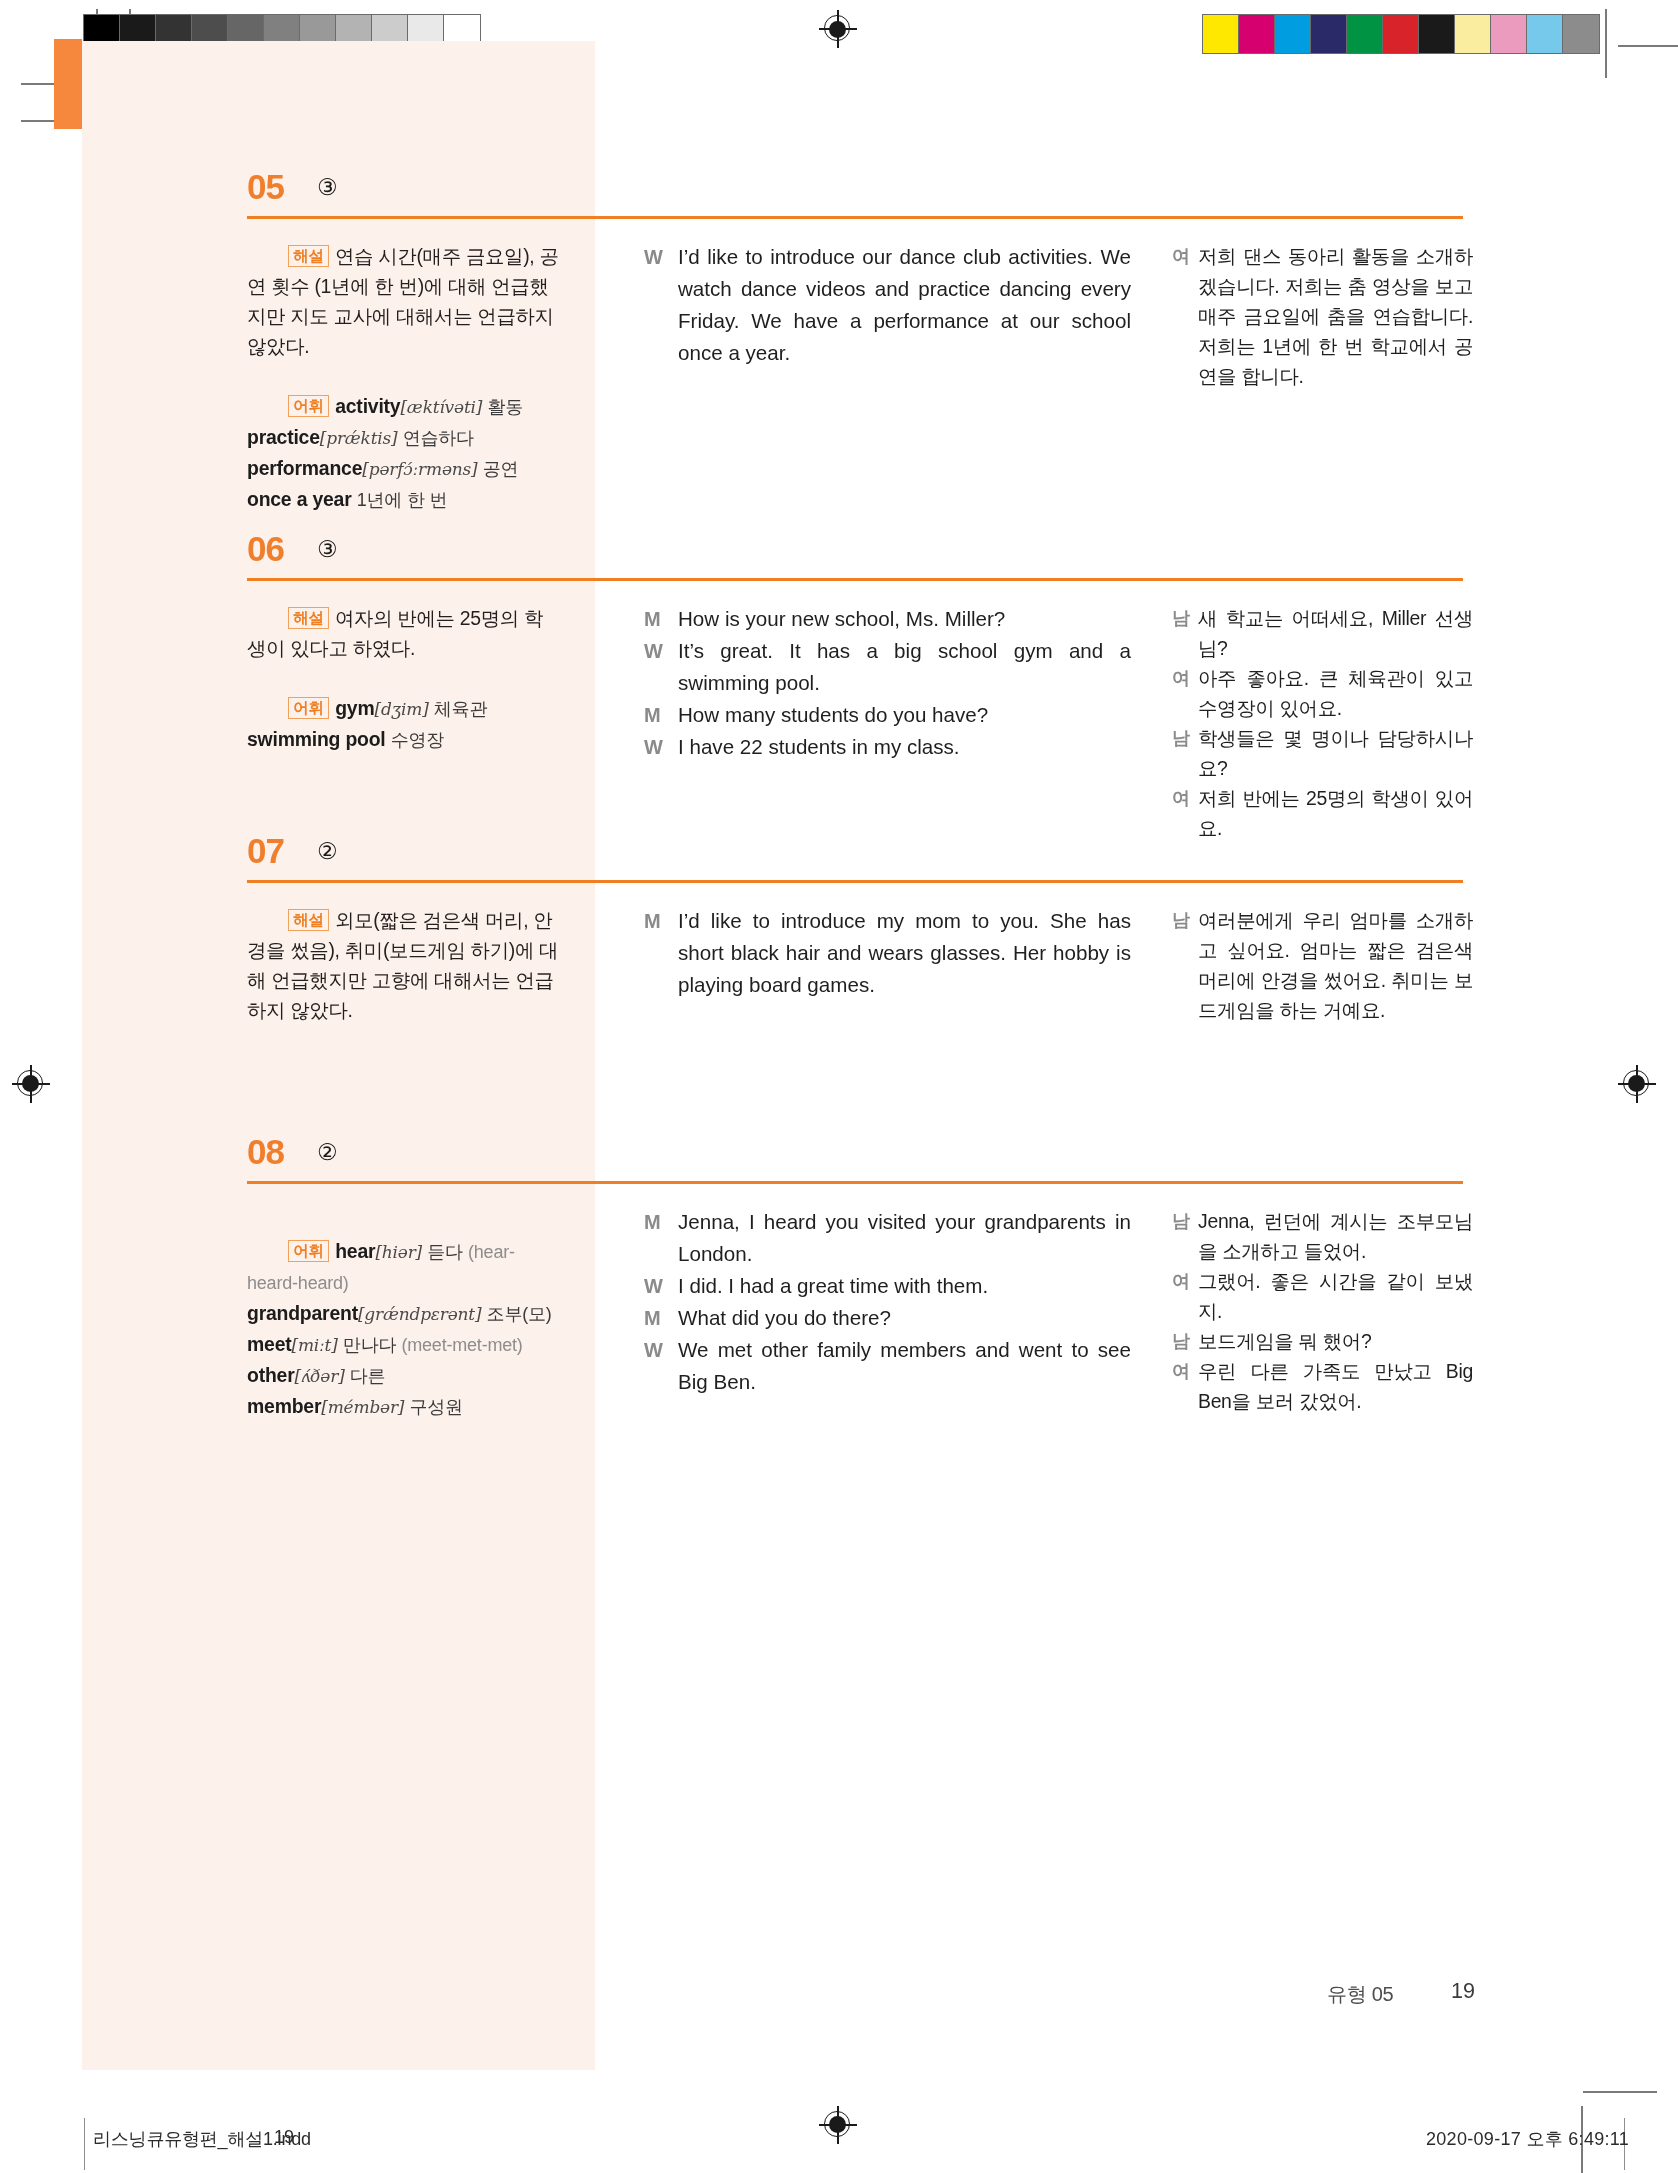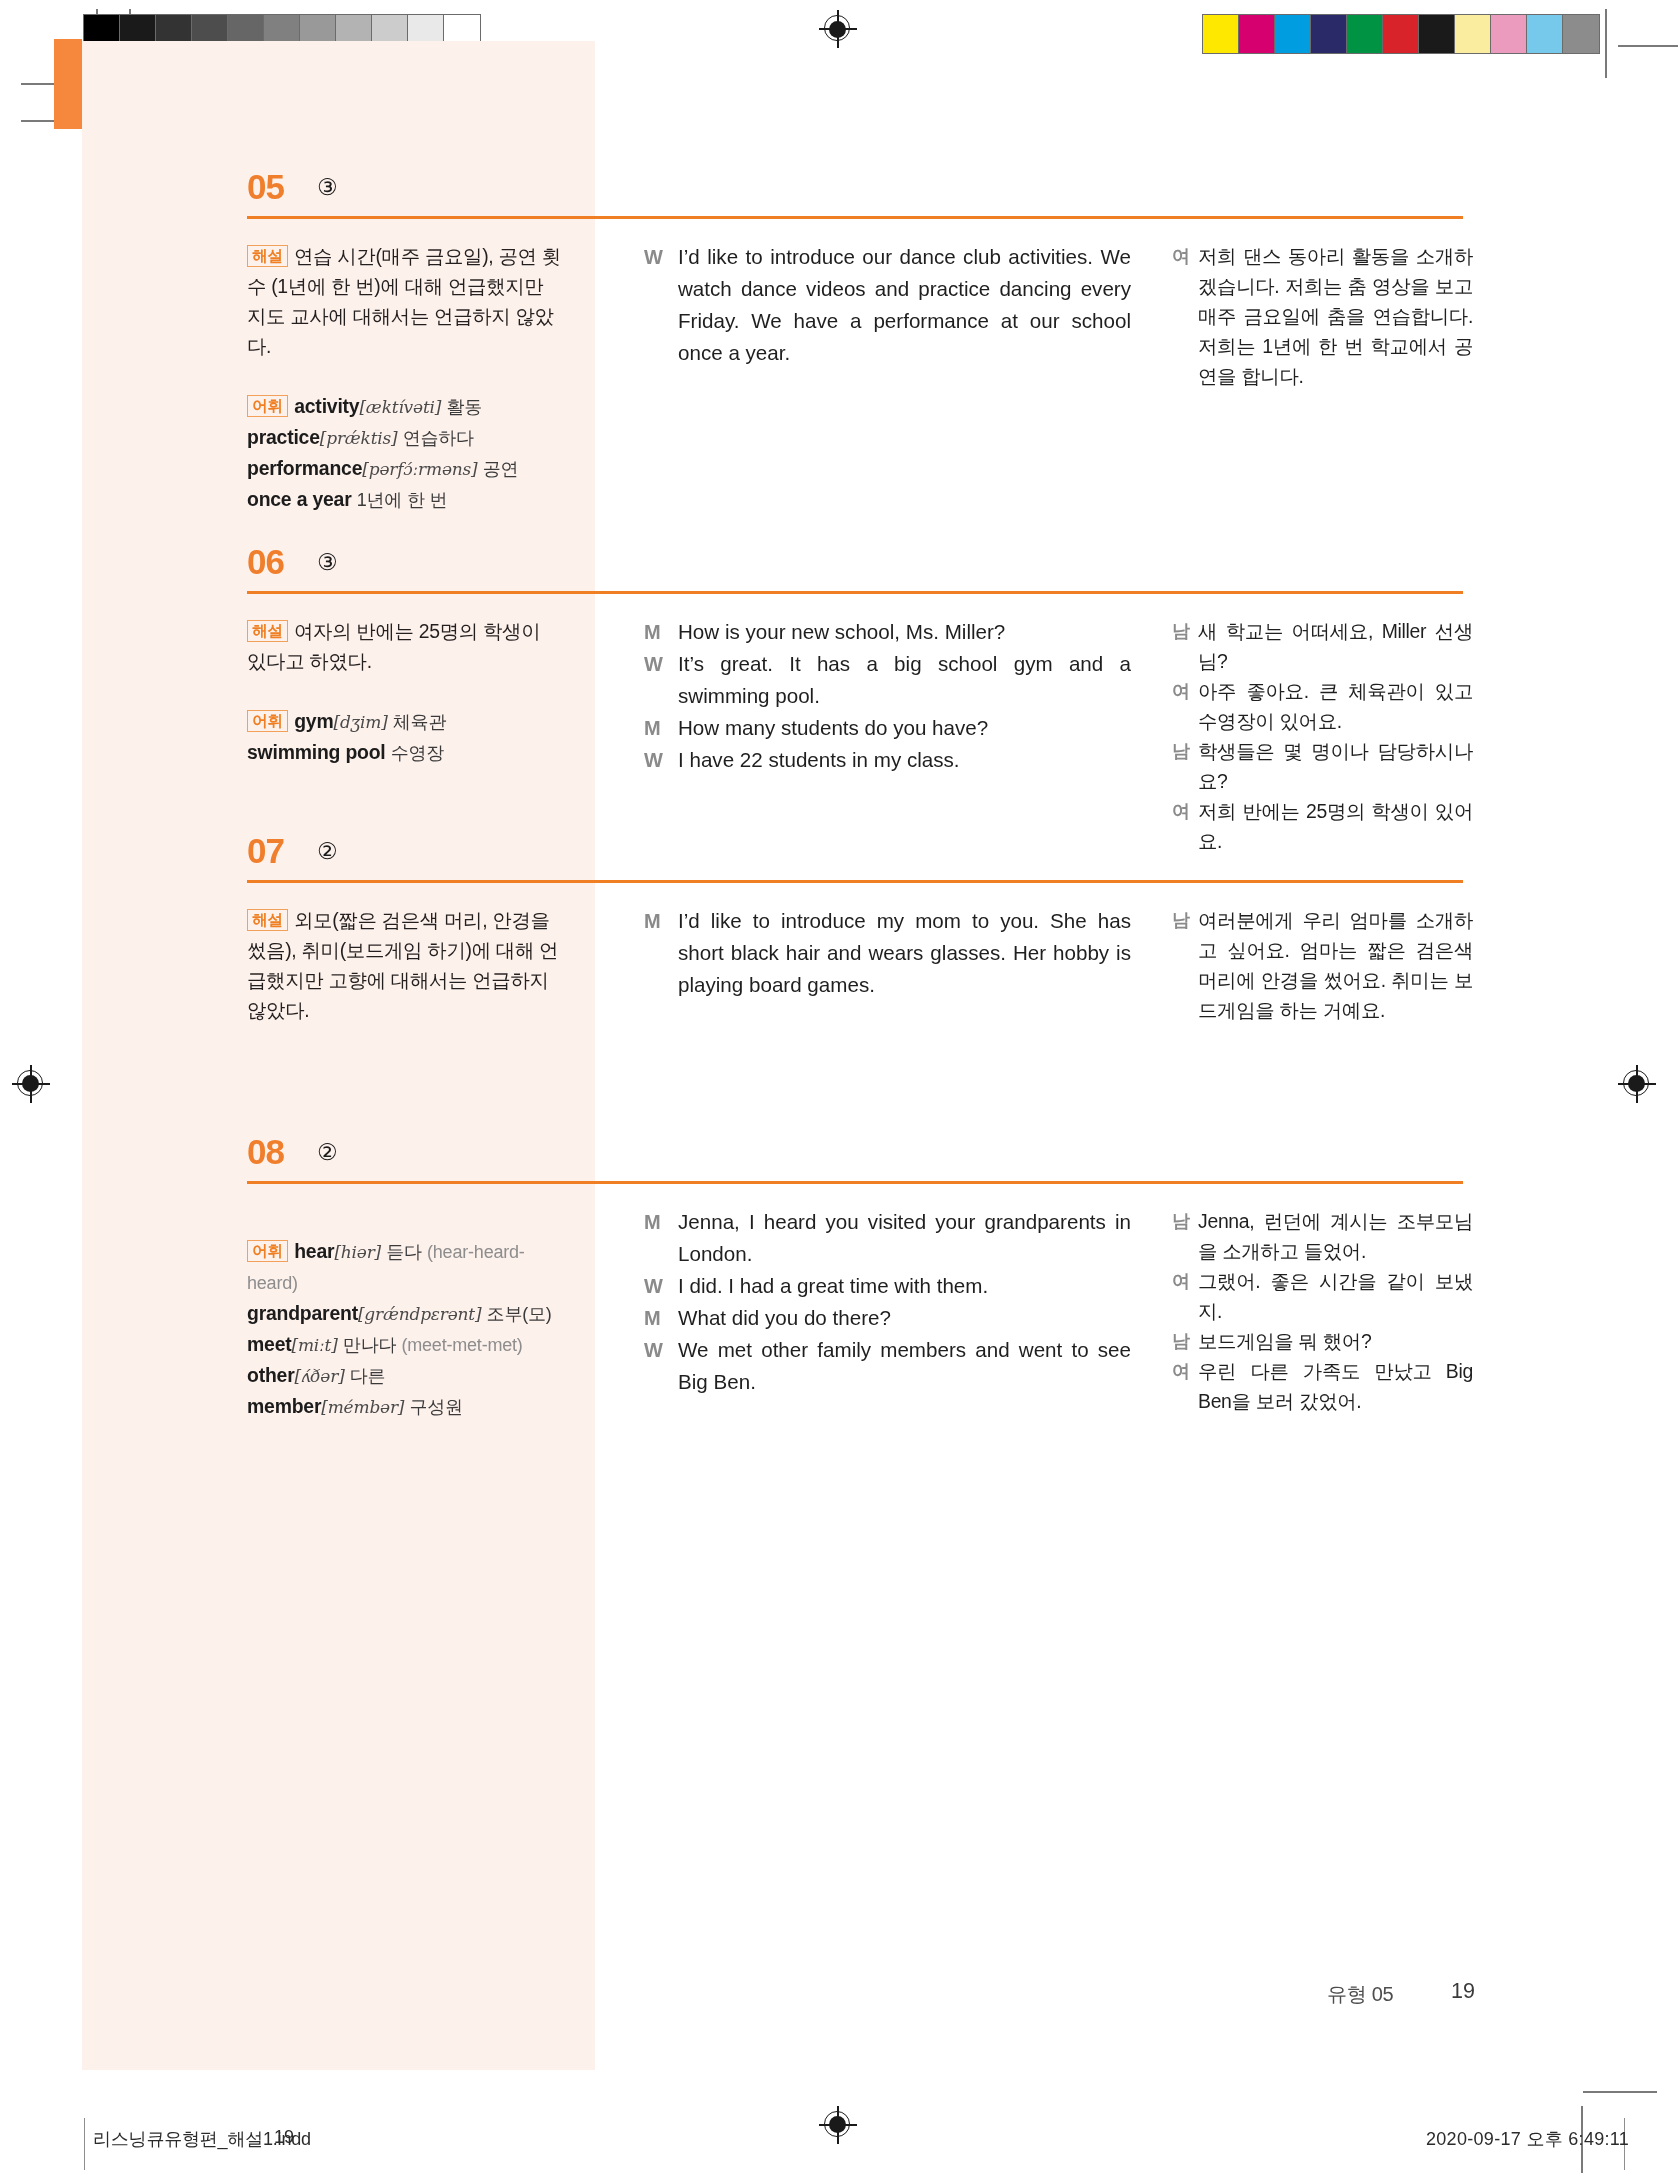--- a/index.html
+++ b/index.html
@@ -53,21 +53,21 @@
   .qans{position:absolute;left:317px;top:6.9px;font-size:23px;color:#1c1c1c;line-height:1;}
   .qrule{position:absolute;left:247px;width:1216px;height:2.6px;background:#ef7f22;}
 
   .cols{position:relative;}
   .col-left{position:absolute;left:247px;top:0;width:315px;}
   .col-mid{position:absolute;left:644px;top:0;width:487px;}
   .col-right{position:absolute;left:1172px;top:0;width:301px;}
 
   .tagline{position:relative;font-size:19.4px;line-height:30px;color:#231f1e;}
   .tag{display:inline-block;border:1.3px solid #f3a05a;color:#ef7f22;font-size:15.5px;font-weight:bold;
-       padding:0.9px 4.3px 1.7px 4.3px;line-height:17px;vertical-align:1.7px;margin-right:6px;background:transparent;}
+       padding:0.9px 4.3px 1.7px 4.3px;line-height:17px;vertical-align:1.7px;margin-right:6px;background:transparent;margin-left:41px;}
   .haesul{letter-spacing:-0.3px;}
 
   .vocab{font-size:19.4px;line-height:30px;color:#231f1e;letter-spacing:-0.2px;}
   .vocab .w{font-weight:600;color:#1c1c1c;}
   .vocab .ipa{font-family:"DejaVu Serif",serif;color:#4a4a4a;font-size:17px;font-style:italic;}
   .vocab .kr{color:#3a3a3a;font-size:18px;}
   .vocab .form{color:#8d8d8d;font-size:18px;}
 
   .script{font-size:20.6px;line-height:32px;color:#1f1f1f;}
   .script .row{display:flex;align-items:flex-start;margin-bottom:0;}
@@ -180,21 +180,21 @@
             </div>
           </div>
           <div class="col-right trans">
             <div class="row">
               <div class="spk">여</div>
               <div class="utt">저희 댄스 동아리 활동을 소개하겠습니다. 저희는 춤 영상을 보고 매주 금요일에 춤을 연습합니다. 저희는 1년에 한 번 학교에서 공연을 합니다.</div>
             </div>
           </div>
         </div>
       </div>
-      <div class="qblock" style="position: absolute; left: 0px; top: 544px; width: 1643px;">
+      <div class="qblock" style="position: absolute; left: 0px; top: 531px; width: 1643px;">
         <div class="qhead">
           <div class="qnum">06</div>
           <div class="qans">③</div>
           <div class="qrule" style="top: 47px;"></div>
         </div>
         <div class="cols" style="position: relative; margin-top: 19px;">
           <div class="col-left">
             <div class="tagline haesul"><span class="tag">해설</span>여자의 반에는 25명의 학생이 있다고 하였다.</div>
             <div style="height: 30px;"></div>
             <div class="vocab"><span class="tag">어휘</span><span><span class="w">gym</span><span class="ipa">[dʒim]</span> <span class="kr">체육관</span></span><br><span><span class="w">swimming pool</span> <span class="kr">수영장</span></span></div>

